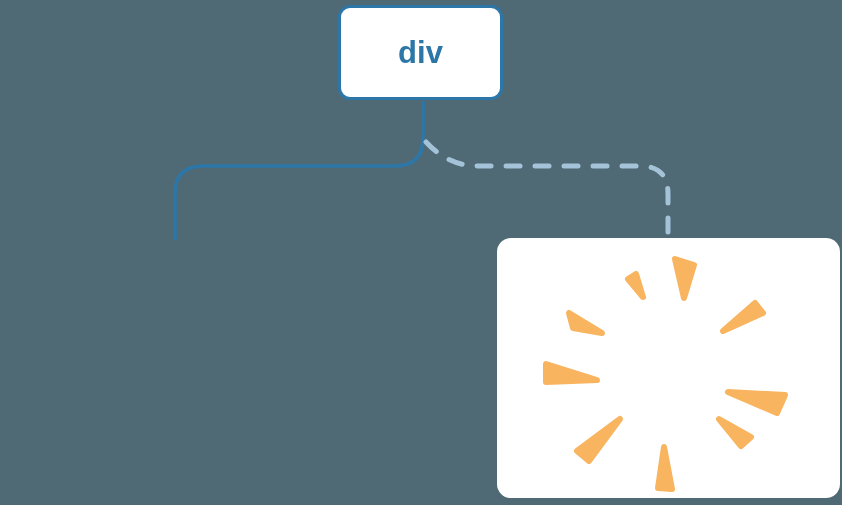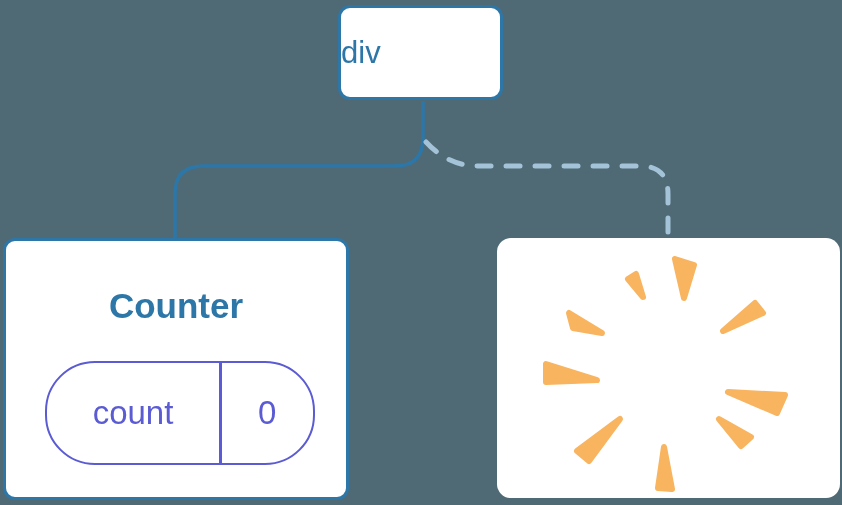--- a/index.html
+++ b/index.html
@@ -9,22 +9,22 @@
     font-family:"Liberation Sans", sans-serif;
   }
   .connectors { position:absolute; left:0; top:0; width:842px; height:505px; }
   .edge-solid { fill:none; stroke: var(--blue, #2d77a8); stroke-width:3.5; }
   .edge-dashed { fill:none; stroke: var(--dashed, #a4c2d8); stroke-width:5;
                  stroke-dasharray:14 15; stroke-linecap:round; }
   .node { position:absolute; background: var(--card, #ffffff); box-sizing:border-box; }
   .node-root {
     left:338px; top:5px; width:165px; height:95px;
     border:3px solid var(--blue, #2d77a8); border-radius:12px;
-    display:flex; align-items:center; 
-    color: var(--blue, #2d77a8); font-size:31px; font-weight:400;
+    display:flex; align-items:center; justify-content:center;
+    color: var(--blue, #2d77a8); font-size:31px; font-weight:700;
   }
   .node-counter {
     left:3px; top:238px; width:346px; height:262px;
     border:3px solid var(--blue, #2d77a8); border-radius:12px;
     padding-top:46px;
   }
   .counter-title {
     text-align:center; color: var(--blue, #2d77a8);
     font-size:35px; font-weight:600; line-height:38px;
   }
@@ -54,28 +54,20 @@
 
   <svg class="connectors" viewBox="0 0 842 505" xmlns="http://www.w3.org/2000/svg">
     <path class="edge-solid" d="M 423 101 L 423 138 Q 423 166 395 166 L 203 166 Q 175 166 175 194 L 175 240"></path>
     <path class="edge-dashed" d="M 426 142 Q 448 166 478 166 L 640 166 Q 668 166 668 194 L 668 240"></path>
   </svg>
 
   <div class="node node-root">
     <span>div</span>
   </div>
 
-  <div class="node node-counter">
-    <div class="counter-title">Counter</div>
-    <div class="pill">
-      <span class="pill-key">count</span>
-      <span class="pill-divider"></span>
-      <span class="pill-value">0</span>
-    </div>
-  </div>
 
   <div class="node node-removed">
     <svg class="poof" viewBox="0 0 343 260" xmlns="http://www.w3.org/2000/svg">
       <polygon points="187,60 178,21 197,27"></polygon>
       <polygon points="146,59 131,41 139,36"></polygon>
       <polygon points="226,93 258,65 266,75"></polygon>
       <polygon points="105,95 72,75 76,90"></polygon>
       <polygon points="100,142 49,126 49,144"></polygon>
       <polygon points="231,154 288,157 280,175"></polygon>
       <polygon points="222,181 254,199 244,208"></polygon>

